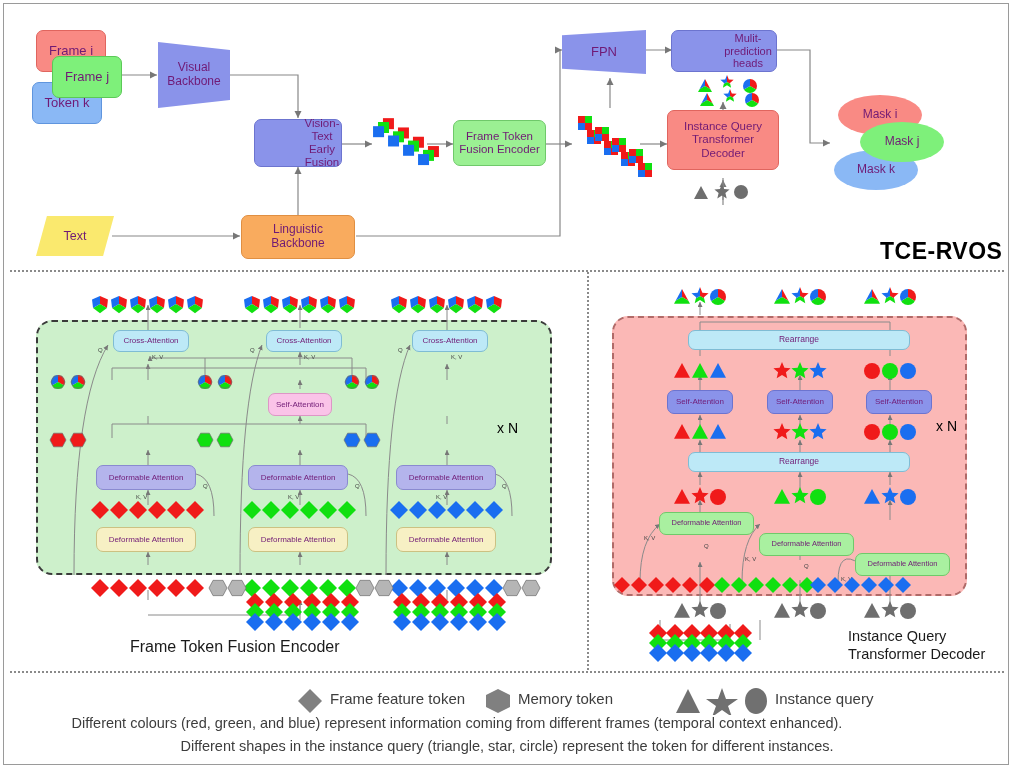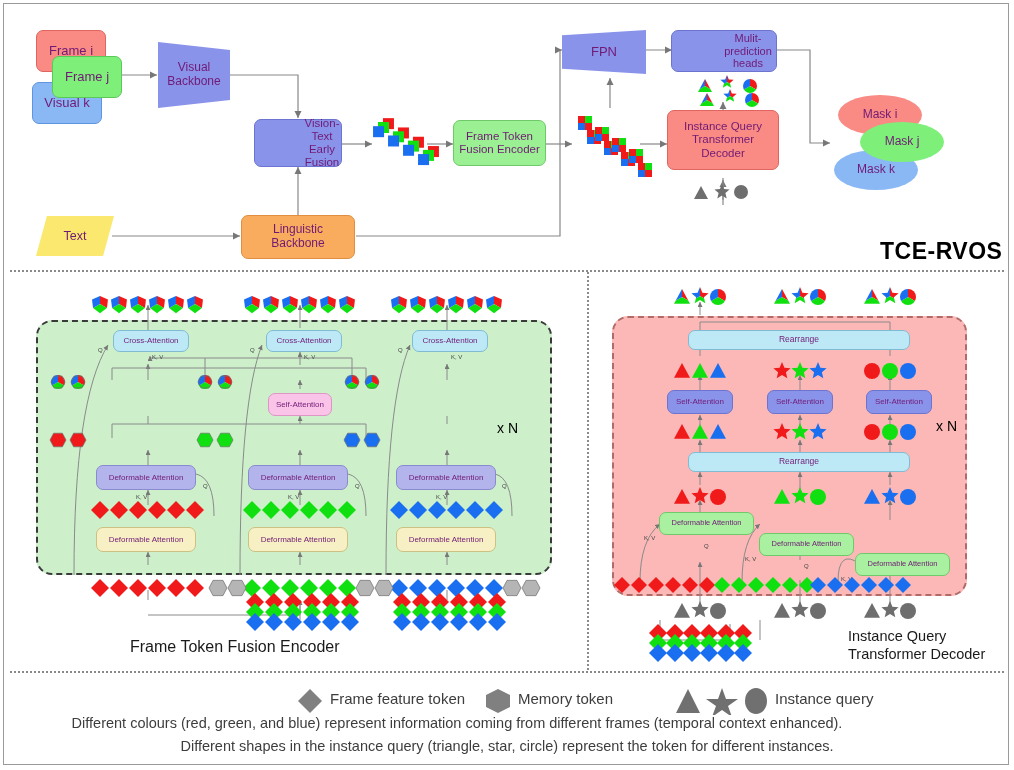--- a/index.html
+++ b/index.html
@@ -80,21 +80,21 @@
     </g>
   </svg>
 
   <div class="abs node rnd" style="left:36px;top:30px;width:70px;height:42px;background:#f98a84;border:1px solid #e0655e;font-size:13px;z-index:4;">
     <span>Frame i</span>
   </div>
   <div class="abs node rnd" style="left:52px;top:56px;width:70px;height:42px;background:#7ef07a;border:1px solid #5bc957;font-size:13px;z-index:5;">
     <span>Frame j</span>
   </div>
   <div class="abs node rnd" style="left:32px;top:82px;width:70px;height:42px;background:#8ab8f5;border:1px solid #5f95de;font-size:13px;z-index:3;">
-    <span>Visual k</span>
+    <span>Token k</span>
   </div>
 
   <div class="abs node trapz" style="left:158px;top:42px;width:72px;height:66px;font-size:12px;flex-direction:column;">
     <div>Visual</div>
     <div>Backbone</div>
   </div>
 
   <div class="abs node rnd blue-node" style="left:254px;top:119px;width:88px;height:48px;font-size:11.5px;flex-direction:column;">
     <div>Vision-Text</div>
     <div>Early Fusion</div>

